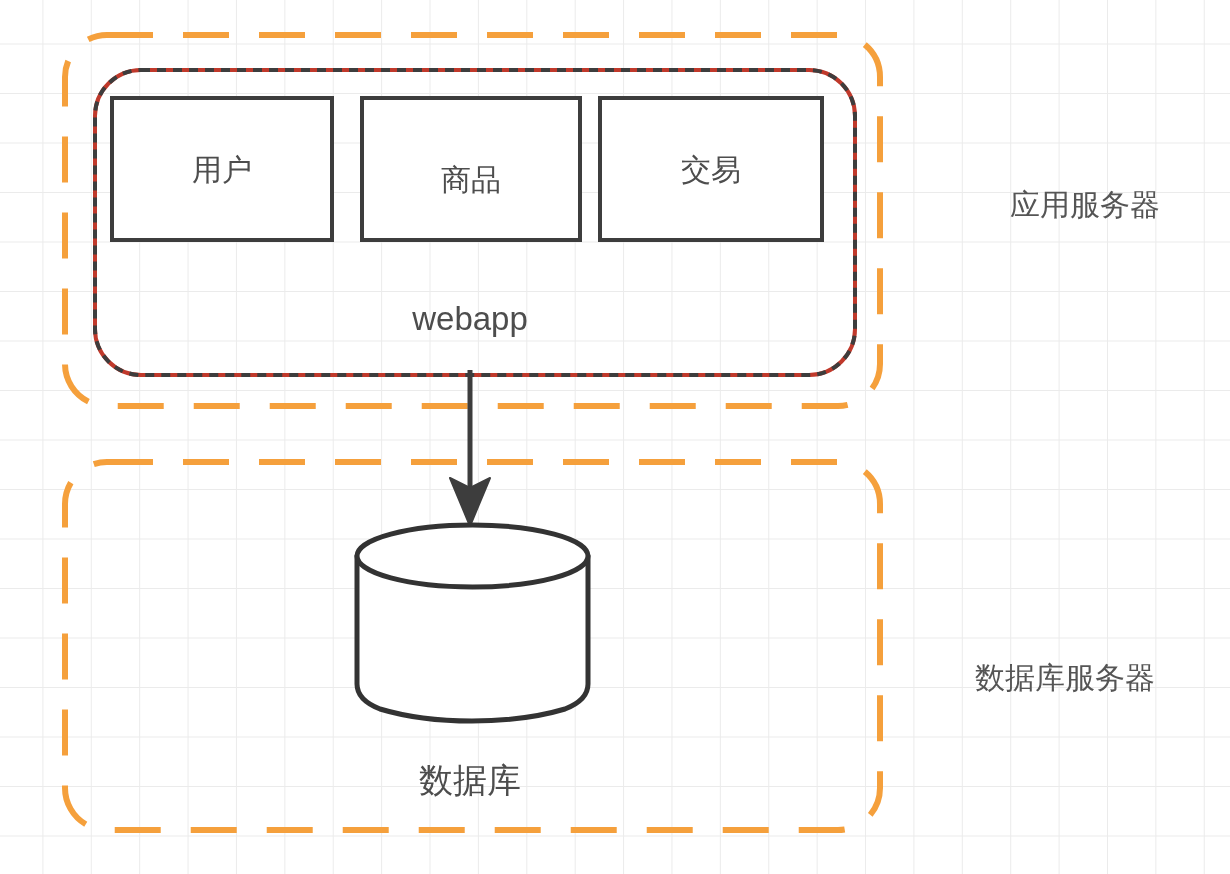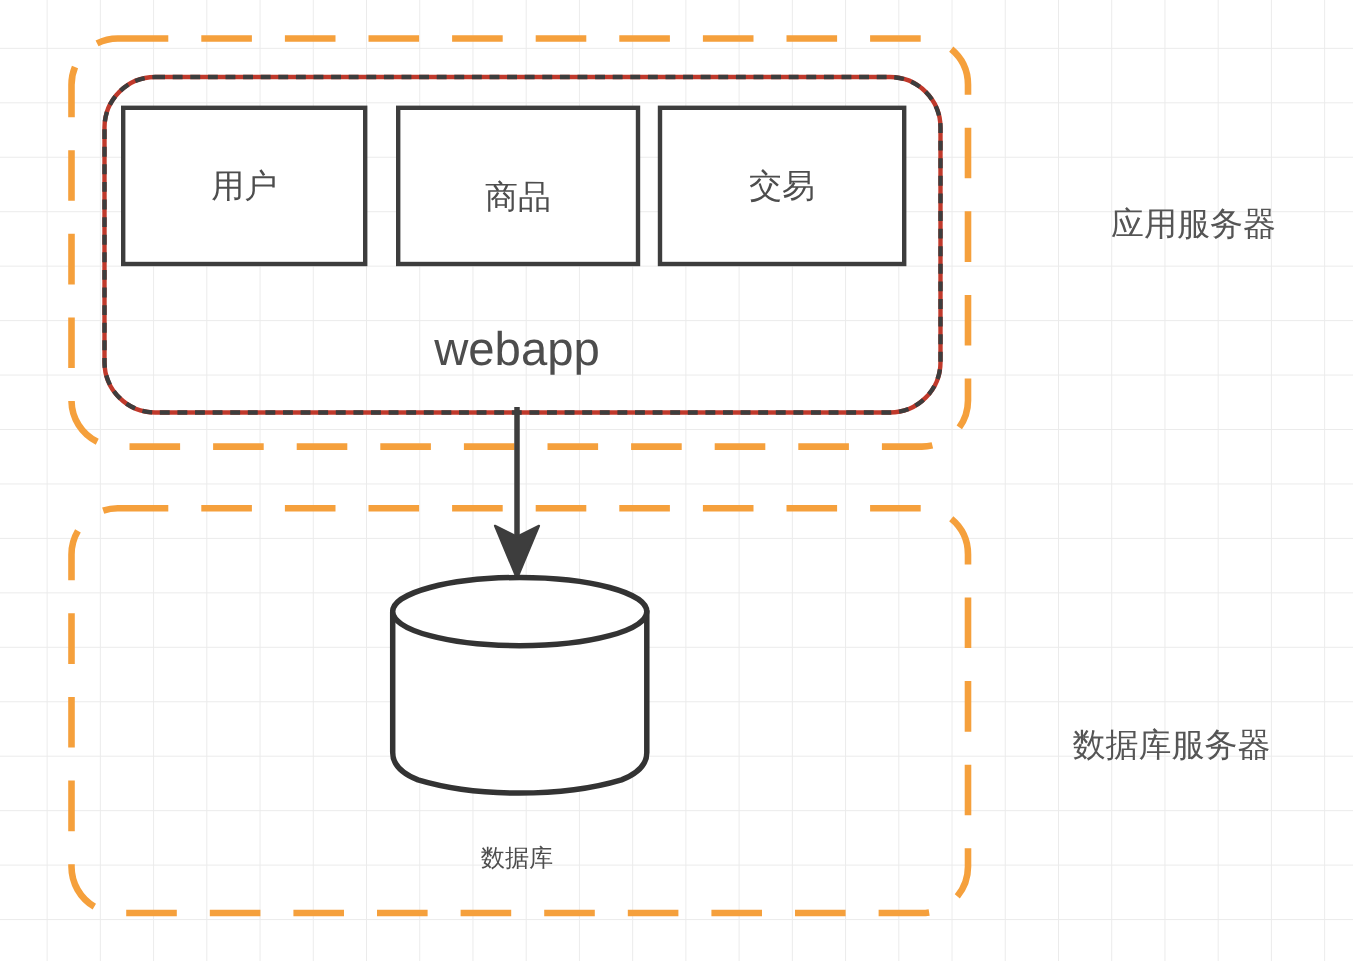--- a/index.html
+++ b/index.html
@@ -32,24 +32,24 @@
     height: 874px;
   }
   .lbl {
     position: absolute;
     color: #4d4d4d;
     white-space: nowrap;
     line-height: 1;
     -webkit-font-smoothing: antialiased;
   }
   .lbl-cn {
-    font-size: 22px;
+    font-size: 34px;
   }
   .lbl-latin {
-    font-size: 43px;
+    font-size: 33px;
   }
   .lbl-zone {
     font-size: 30px;
     color: #555555;
   }
   .centered {
     transform: translate(-50%, -50%);
   }
   .module-label { font-size: 30px; }
 </style>

